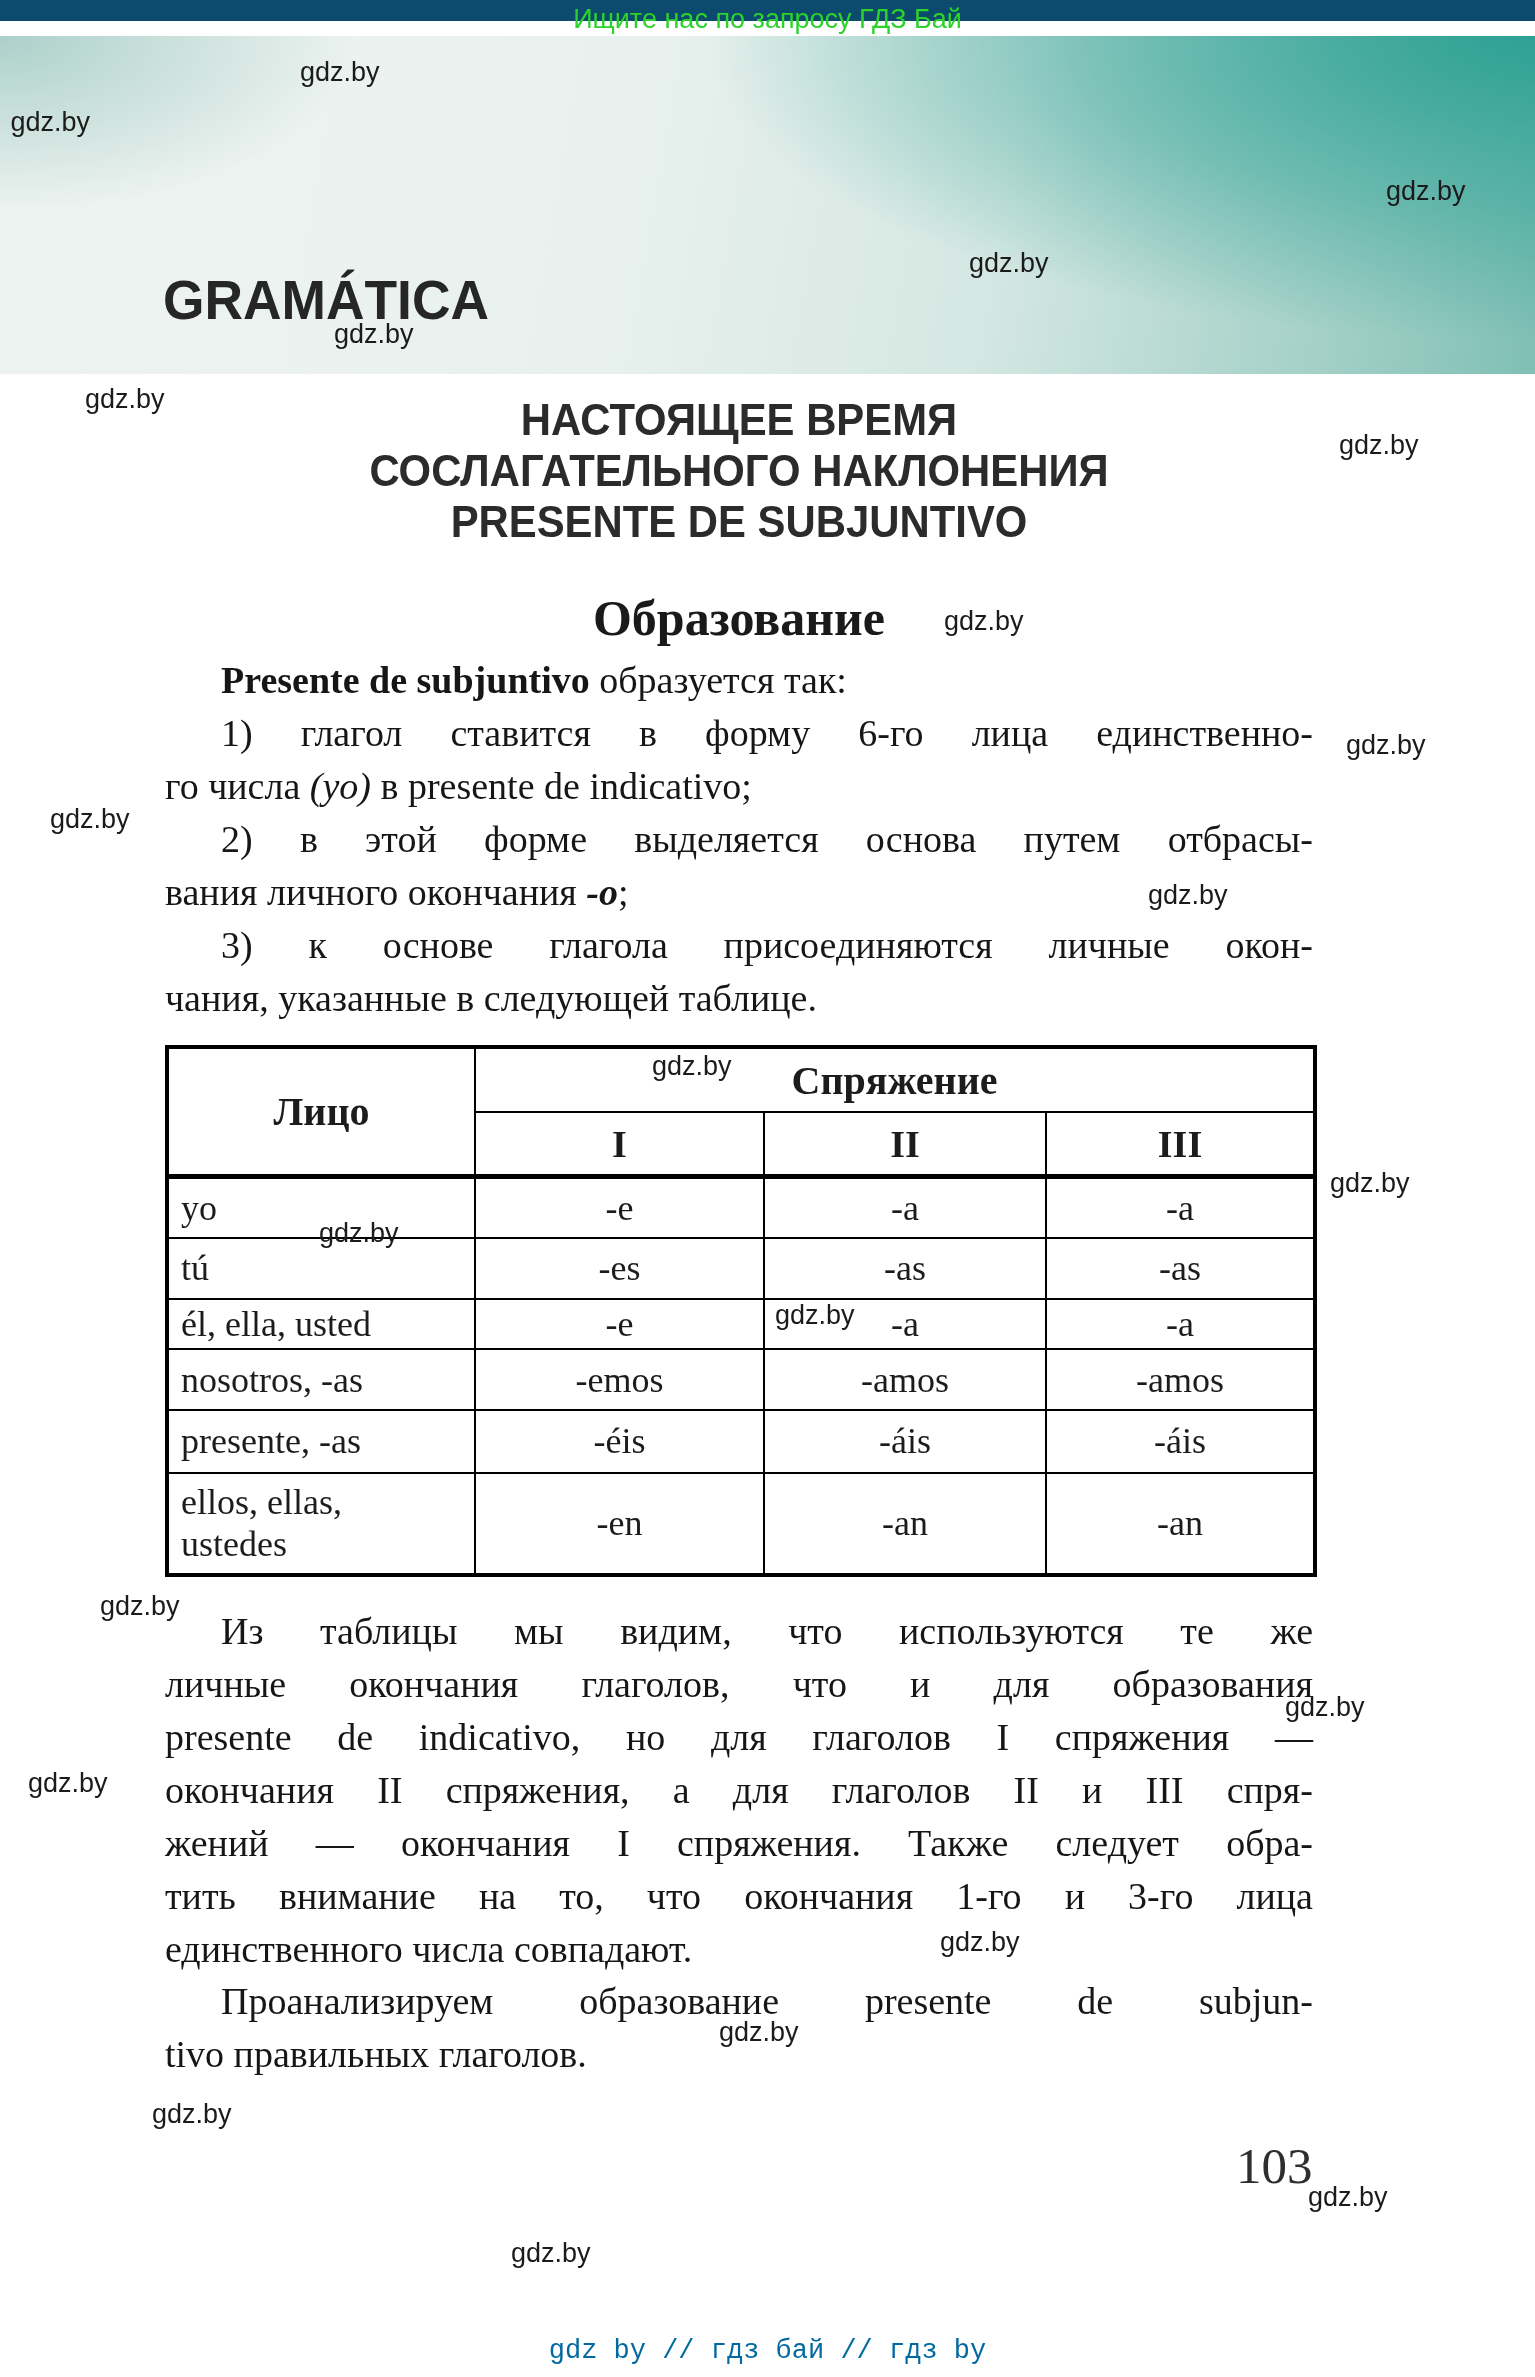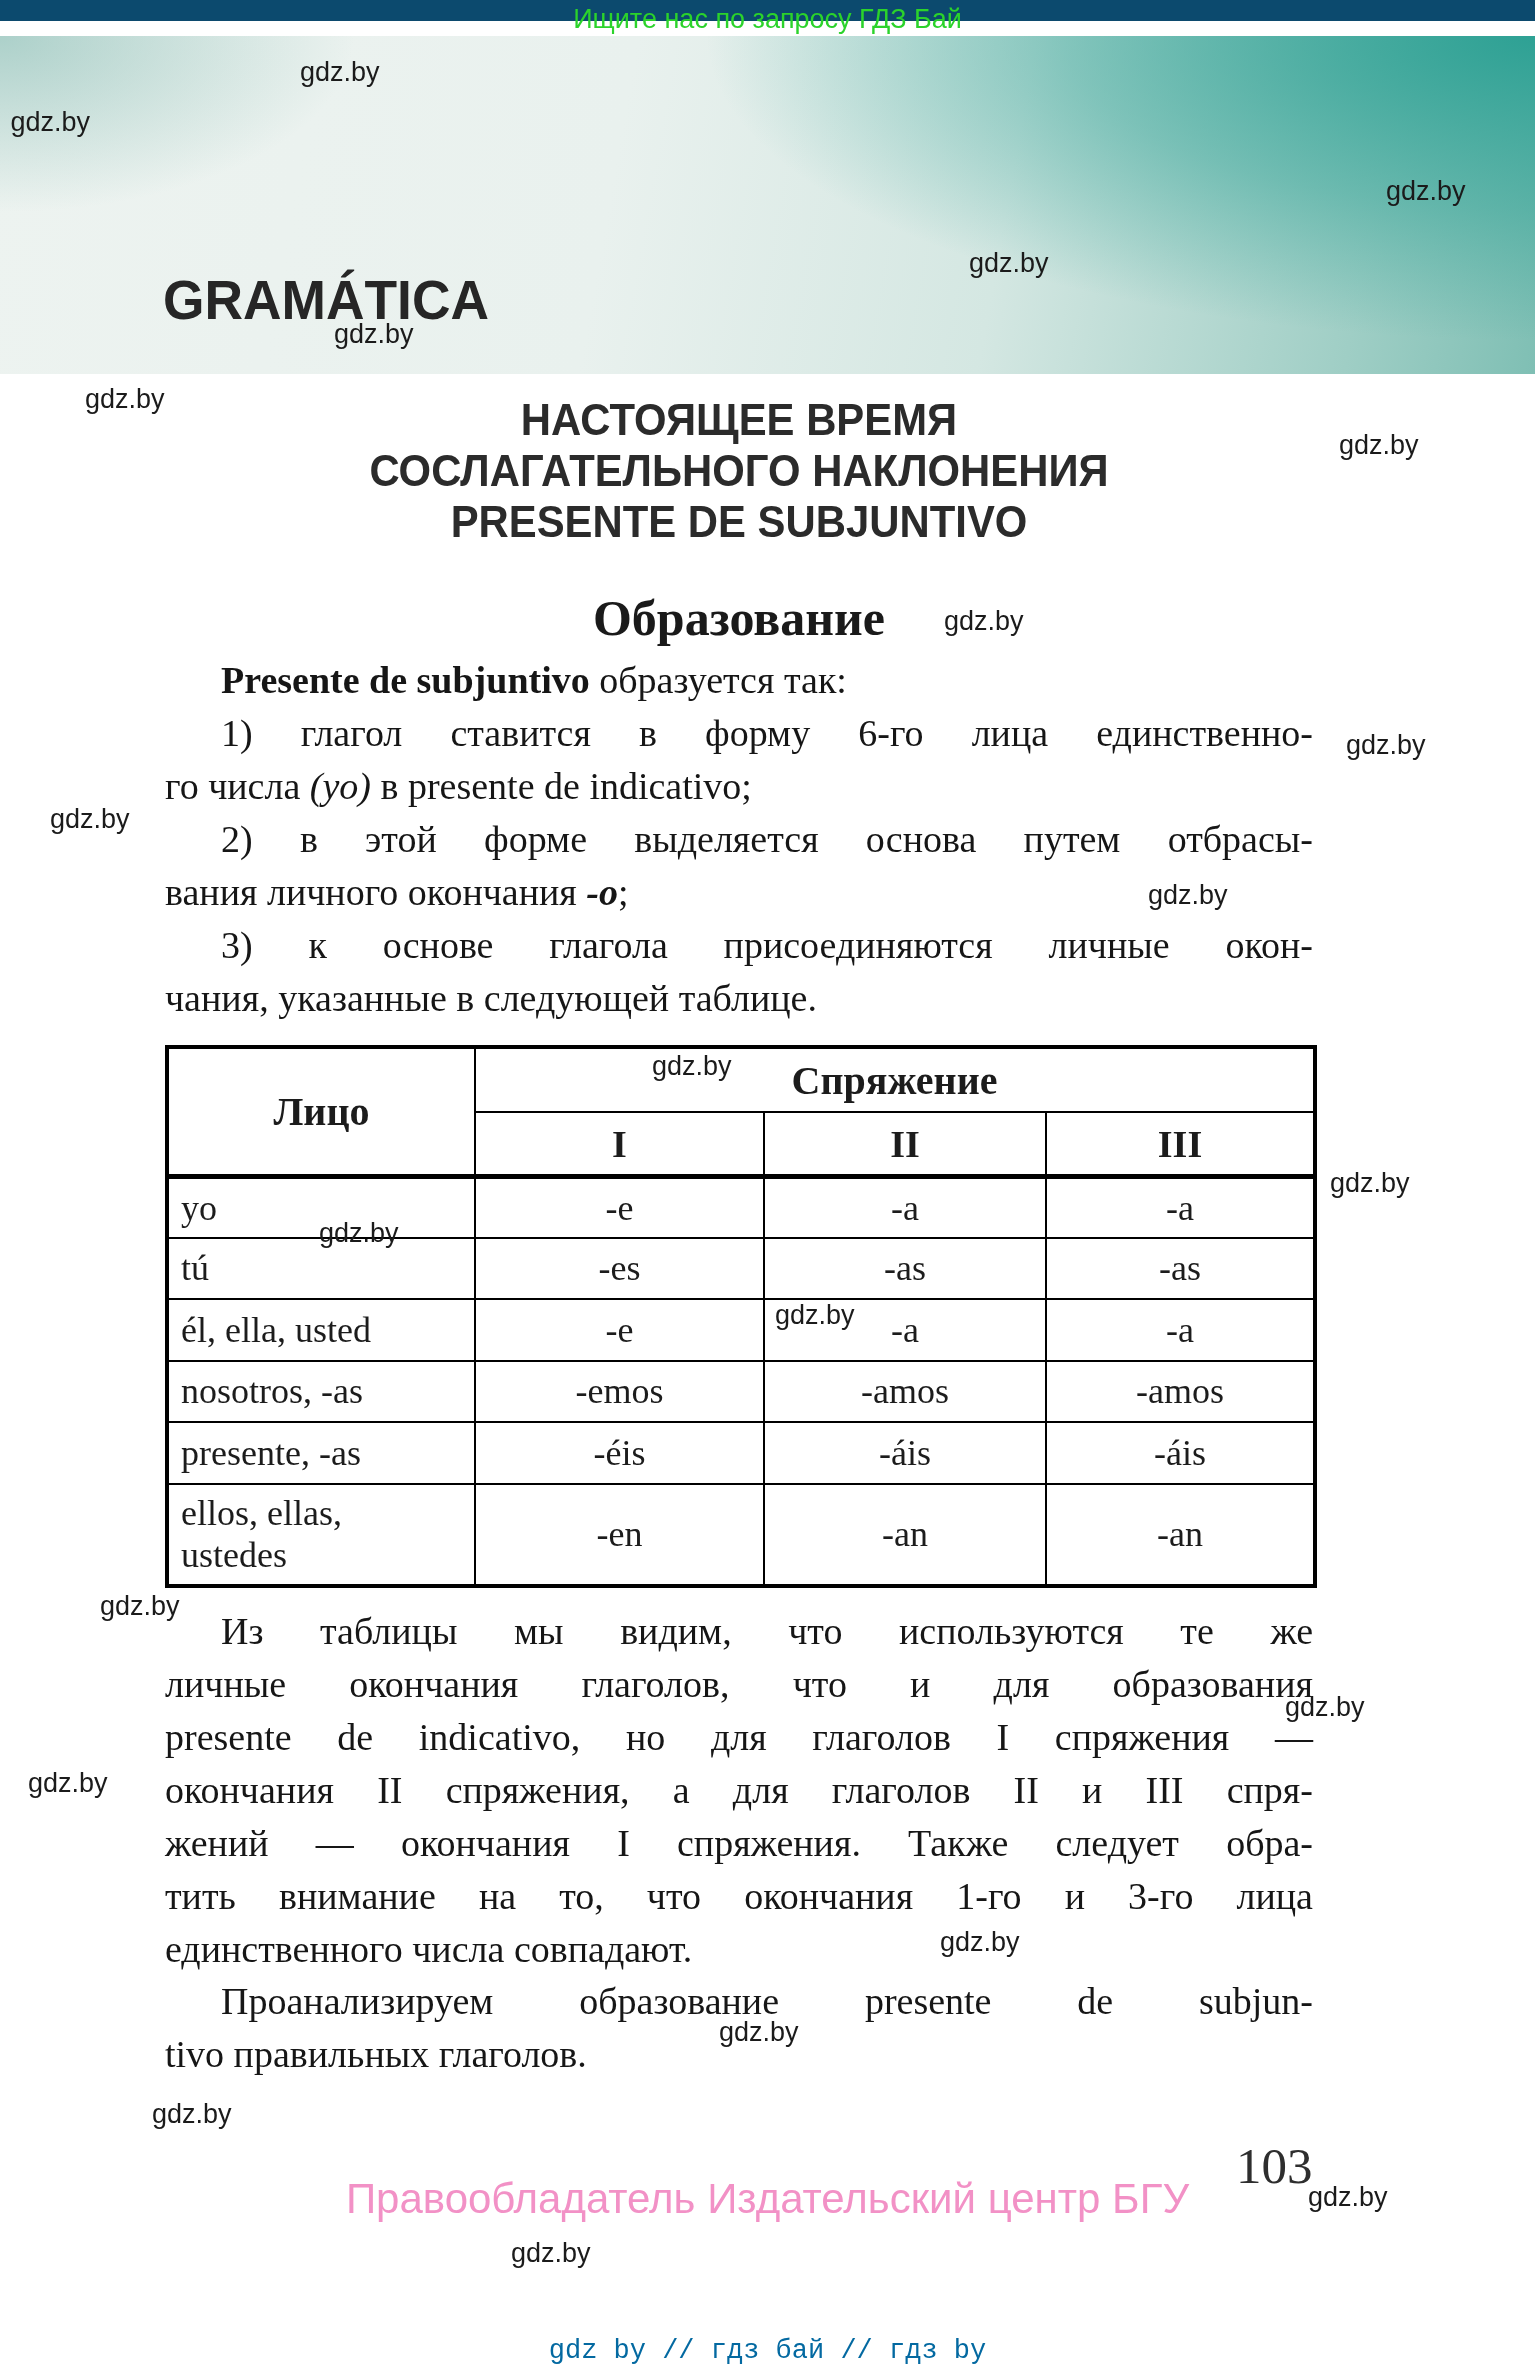--- a/index.html
+++ b/index.html
@@ -59,21 +59,21 @@
   }
   .conj-table th,.conj-table td{border:2.6px solid #000;padding:0;}
   .conj-table{border:4.3px solid #000;}
   .conj-table thead .h-span{font-weight:bold;font-size:40px;text-align:center;height:62px;}
   .conj-table thead .h-num{font-weight:bold;font-size:38px;text-align:center;height:61px;}
   .conj-table .person-h{font-weight:bold;font-size:40px;text-align:center;}
   .conj-table tbody tr:first-child td{border-top:5.2px solid #000;}
   .conj-table td.person{text-align:left;padding-left:12px;white-space:pre-line;}
   .conj-table td.ending{text-align:center;}
   .conj-table tbody tr{height:61px;}
-  .conj-table tbody tr:nth-child(3){height:62px;}
+  .conj-table tbody tr:nth-child(3){height:50px;}
   .conj-table tbody tr:nth-child(5){height:62px;}
   .conj-table tbody tr:nth-child(6){height:102px;}
   
   .page-number{
     position:absolute;left:1236px;top:2137px;font-size:51px;color:#2e2e2e;
     font-family:"Liberation Serif",serif;
   }
   .copyright{
     position:absolute;left:0;top:2175px;width:1535px;text-align:center;
     font-family:"Liberation Sans",sans-serif;font-size:42px;color:#f291c6;
@@ -186,21 +186,20 @@
       <div class="line j"><span>жений — окончания I спряжения. Также следует обра-</span></div>
       <div class="line j"><span>тить внимание на то, что окончания 1-го и 3-го лица</span></div>
       <div class="line"><span>единственного числа совпадают.</span></div>
     </div>
   <div class="textgroup" style="top:1975px;">
       <div class="line j ind"><span>Проанализируем образование presente de subjun-</span></div>
       <div class="line"><span>tivo правильных глаголов.</span></div>
     </div>
 
   <div class="page-number">103</div>
-  <div class="copyright">Правообладатель Издательский центр БГУ</div>
   <div class="footer-links">gdz by  //  гдз бай  //  гдз by</div>
 
   <div id="watermark-layer">
       <span class="wm" style="left: 300px; top: 57px;">gdz.by</span>
       <span class="wm" style="left: 10.4px; top: 107px;">gdz.by</span>
       <span class="wm" style="left: 1386px; top: 176px;">gdz.by</span>
       <span class="wm" style="left: 969px; top: 248px;">gdz.by</span>
       <span class="wm" style="left: 334px; top: 319px;">gdz.by</span>
       <span class="wm" style="left: 85px; top: 384px;">gdz.by</span>
       <span class="wm" style="left: 1339px; top: 430px;">gdz.by</span>

